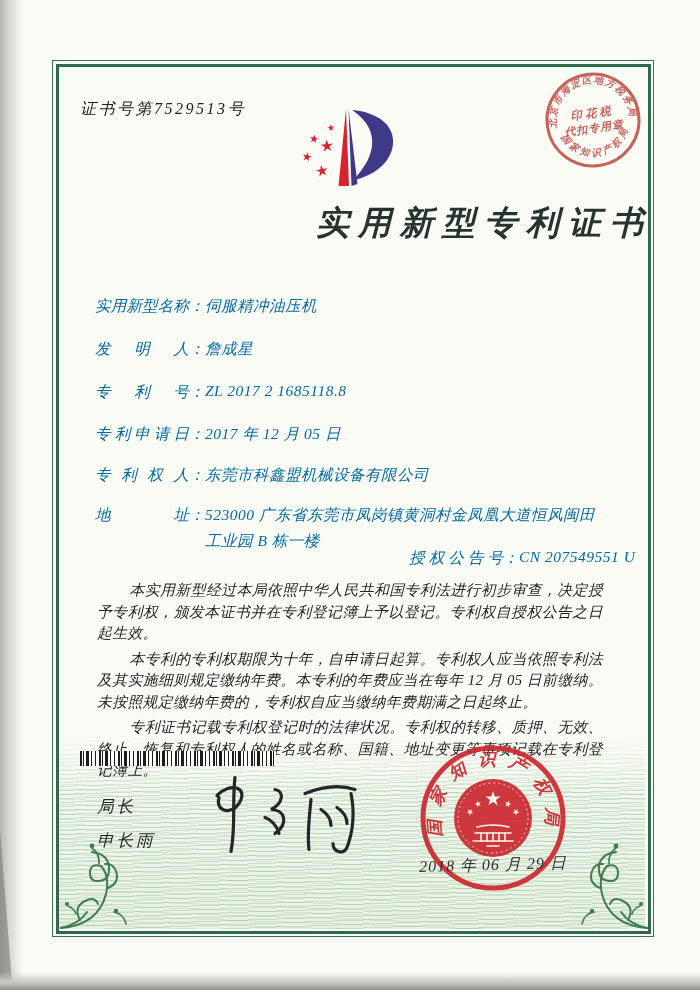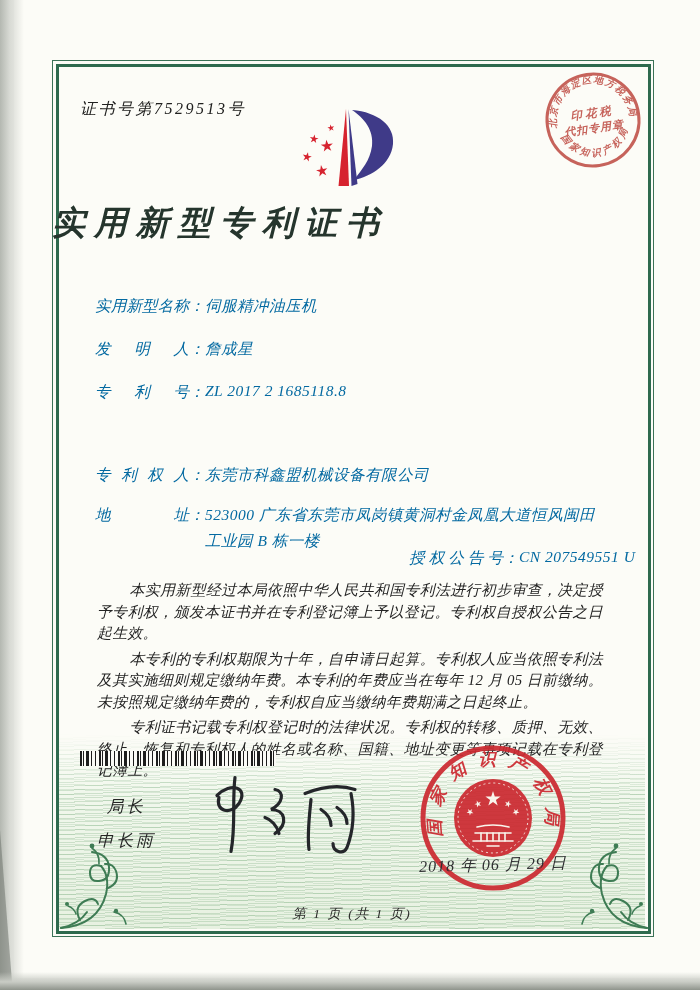--- a/index.html
+++ b/index.html
@@ -20,21 +20,21 @@
   
   .guilloche{position:absolute;left:59px;top:734px;width:586px;height:195px;
     background:
       repeating-linear-gradient(178deg,rgba(110,165,115,.28) 0 1px,rgba(0,0,0,0) 1px 4px),
       repeating-linear-gradient(182deg,rgba(110,165,115,.20) 0 1px,rgba(0,0,0,0) 1px 5px),
       linear-gradient(#f5faf1,#e7f1e1);
     -webkit-mask-image:linear-gradient(to bottom,rgba(0,0,0,0) 0,#000 58px);
     mask-image:linear-gradient(to bottom,rgba(0,0,0,0) 0,#000 58px);}
 
   .certno{position:absolute;left:80px;top:99px;font-size:16px;letter-spacing:2.5px;color:#20201f;}
-  .title{position:absolute;left:52px;top:201px;width:600px;text-align:left;
+  .title{position:absolute;left:52px;top:201px;width:600px;text-align:right;
     font-size:33px;font-weight:700;letter-spacing:9px;color:#25352d;}
   .logo{position:absolute;left:302px;top:104px;width:100px;height:92px;overflow:visible;}
   .stamp{position:absolute;left:534px;top:61px;width:118px;height:118px;overflow:visible;}
 
   .row{position:absolute;left:95px;white-space:nowrap;font-size:15.5px;color:#0369a1;}
   .lbl{display:inline-block;width:78px;text-align:justify;text-align-last:justify;vertical-align:top;}
   .lbl.w6{width:94px;}
   .colon{display:inline-block;width:16px;vertical-align:top;}
   .val{letter-spacing:.5px;}
   .addr2{margin-left:110px;margin-top:5px;letter-spacing:.5px;}
@@ -42,21 +42,21 @@
 
   .paras{position:absolute;left:93px;top:576px;width:514px;font-size:14.8px;line-height:21.5px;
     color:#232323;letter-spacing:.4px;text-align:justify;}
   .paras p{margin:4px;text-indent:2.2em;}
 
   .barcode{position:absolute;left:80px;top:751px;width:196px;height:15px;
     background:repeating-linear-gradient(90deg,#1d1d1d 0 2px,#fbfbf7 2px 3px,#1d1d1d 3px 4px,#fbfbf7 4px 6px,
       #1d1d1d 6px 9px,#fbfbf7 9px 11px,#1d1d1d 11px 12px,#fbfbf7 12px 15px,#1d1d1d 15px 16px,#fbfbf7 16px 19px);}
 
   .signoff{position:absolute;left:97px;top:796px;font-size:16.5px;color:#242424;letter-spacing:3px;}
-  .signoff div{margin-bottom:12px;text-align:center;}
+  .signoff div{margin-bottom:12px;}
   .signature{position:absolute;left:205px;top:763px;width:160px;height:100px;overflow:visible;}
 
   .seal{position:absolute;left:417px;top:742px;width:152px;height:152px;overflow:visible;opacity:.93;}
   .sealdate{position:absolute;left:403px;top:855px;width:180px;text-align:center;font-size:16px;
     letter-spacing:1px;color:#2e2e31;transform:rotate(-1.5deg);z-index:6;}
 
   .footer{position:absolute;left:52px;top:905px;width:600px;text-align:center;
     font-size:13.5px;letter-spacing:2px;color:#2c2c2b;}
 
   .orn{position:absolute;width:74px;height:104px;overflow:visible;}
@@ -149,20 +149,23 @@
   <div class="title z3">实用新型专利证书</div>
 
   <div class="row z3" style="top:296px">
     <span class="lbl w6">实用新型名称</span><span class="colon">：</span><span class="val">伺服精冲油压机</span>
   </div>
   <div class="row z3" style="top:339px">
     <span class="lbl w6">发明人</span><span class="colon">：</span><span class="val">詹成星</span>
   </div>
   <div class="row z3" style="top:382px">
     <span class="lbl w6">专利号</span><span class="colon">：</span><span class="val">ZL 2017 2 1685118.8</span>
+  </div>
+  <div class="row z3" style="top:424px">
+    <span class="lbl w6">专利申请日</span><span class="colon">：</span><span class="val">2017 年 12 月 05 日</span>
   </div>
   <div class="row z3" style="top:465px">
     <span class="lbl w6">专利权人</span><span class="colon">：</span><span class="val">东莞市科鑫盟机械设备有限公司</span>
   </div>
   <div class="row z3" style="top:505px">
     <span class="lbl w6">地址</span><span class="colon">：</span><span class="val">523000 广东省东莞市凤岗镇黄洞村金凤凰大道恒风闽田</span>
     <div class="addr2">工业园 B 栋一楼</div>
   </div>
   <div class="row z3" style="top:548px">
     <span class="grant2"><span class="lbl w6">授权公告号</span><span class="colon">：</span><span class="val">CN 207549551 U</span></span>
@@ -216,18 +219,17 @@
         <path d="M58,91 L94,91"></path>
         <path d="M64,91 L64,99 M70,91 L70,99 M76,91 L76,99 M82,91 L82,99 M88,91 L88,99"></path>
         <path d="M56,99 L96,99"></path>
         <path d="M70,104 L82,104"></path>
       </g>
     </g>
   </svg>
 
   <div class="sealdate">2018 年 06 月 29 日</div>
 
-  <div class="footer z3">第 1 页 (共 1 页)</div>
 
   <div class="edge-left z5"></div>
   <div class="edge-corner z5"></div>
   <div class="edge-bottom z5"></div>
 </div>
 
 </body></html>

